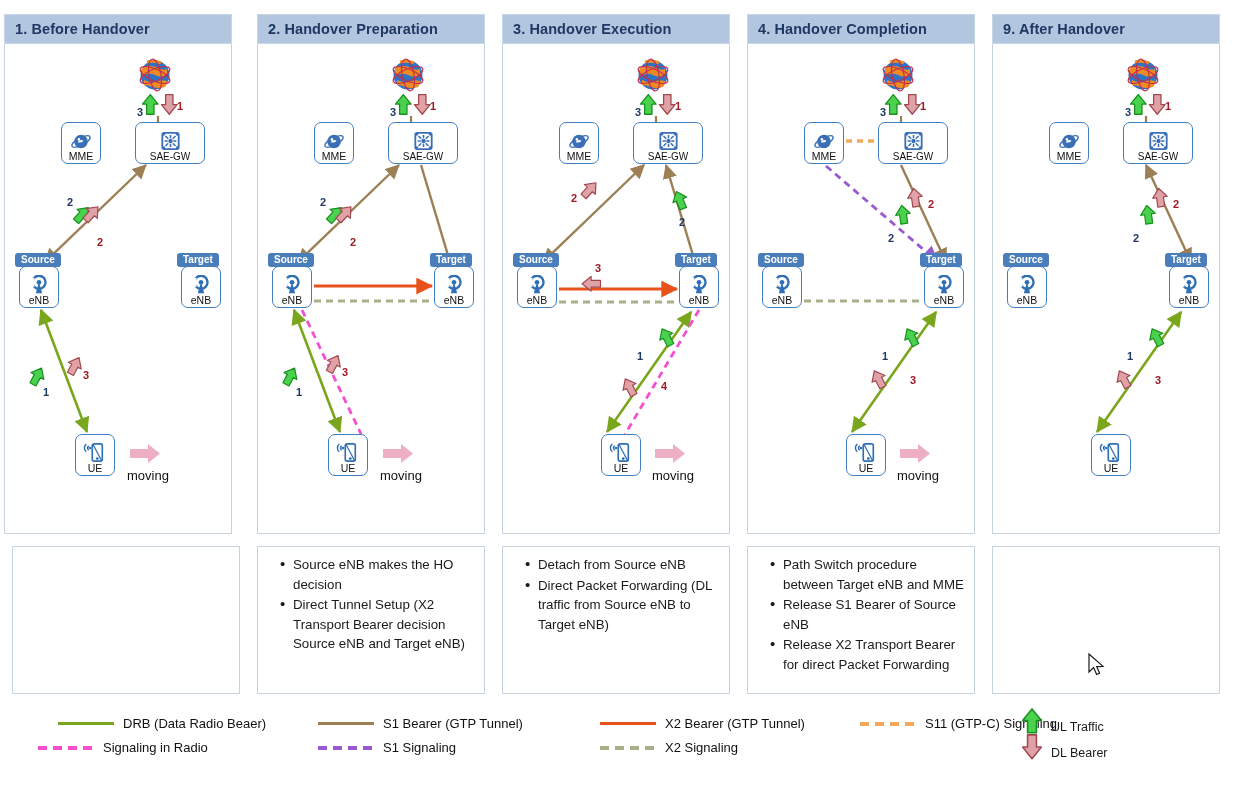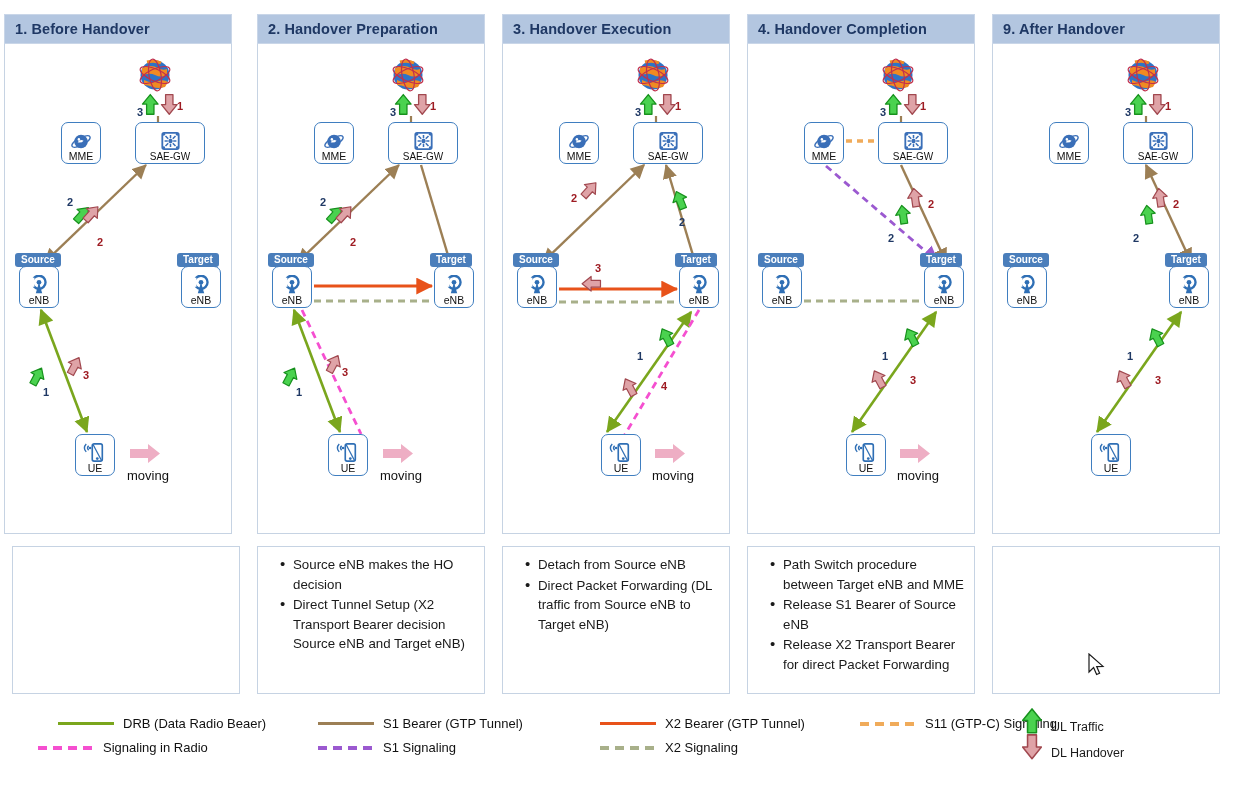--- a/index.html
+++ b/index.html
@@ -716,19 +716,19 @@
     <div class="lgarrow" style="left: 1022px; top: 8px;">
       <svg width="20" height="26" viewBox="0 0 18 23">
         <path d="M5 22 L5 11 L0.5 11 L9 0.6 L17.5 11 L13 11 L13 22 Z" fill="#4ad24f" stroke="#17911d" stroke-width="1.4" stroke-linejoin="round"></path>
       </svg>
       <span style="margin-left:9px;">UL Traffic</span>
     </div>
     <div class="lgarrow" style="left: 1022px; top: 34px;">
       <svg width="20" height="26" viewBox="0 0 18 23">
         <path d="M5 0.6 L5 11.5 L0.5 11.5 L9 22 L17.5 11.5 L13 11.5 L13 0.6 Z" fill="#dfa3a7" stroke="#a1484f" stroke-width="1.4" stroke-linejoin="round"></path>
       </svg>
-      <span style="margin-left:9px;">DL Handover</span>
+      <span style="margin-left:9px;">DL Bearer</span>
     </div>
   </div>
 
 <svg class="cursor" style="left:1088px;top:653px;" width="20" height="26" viewBox="0 0 20 26">
   <path d="M1 1 L1 19 L5.6 14.6 L8.6 21.5 L11.6 20.2 L8.7 13.6 L15 13.4 Z" fill="#ffffff" stroke="#1a1a1a" stroke-width="1.2"></path>
 </svg>
 
 </body></html>

